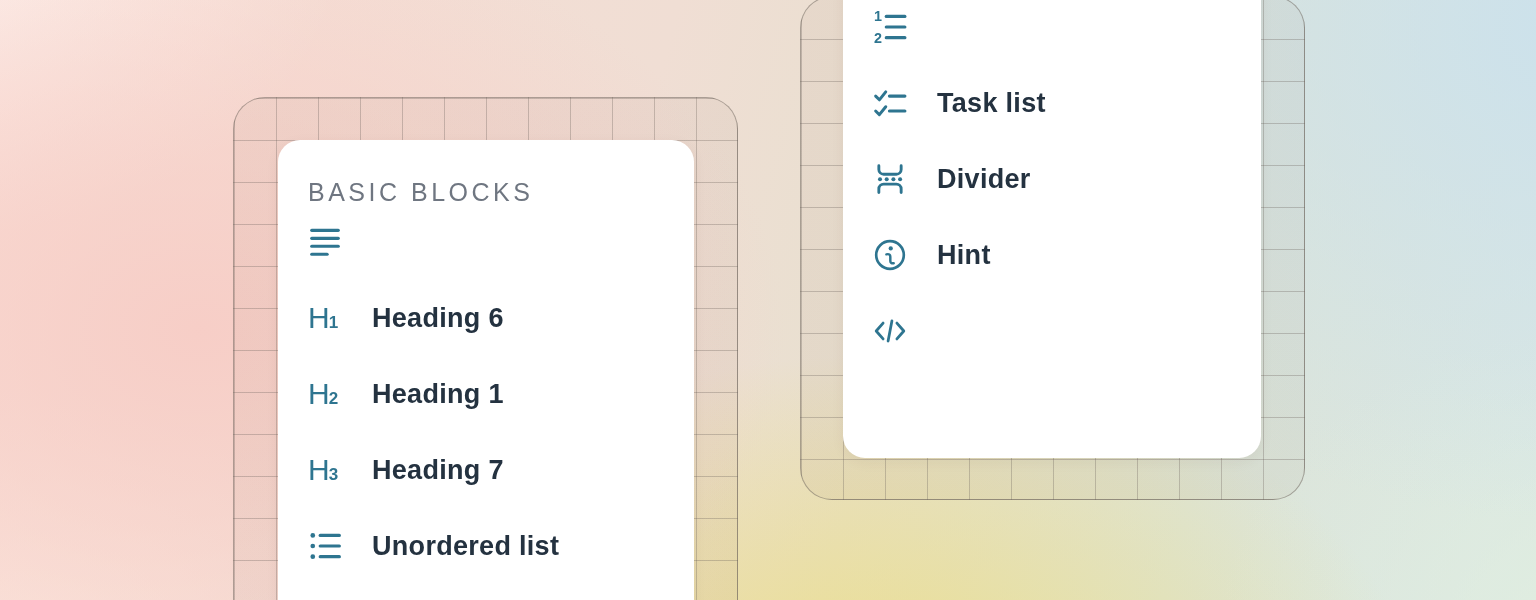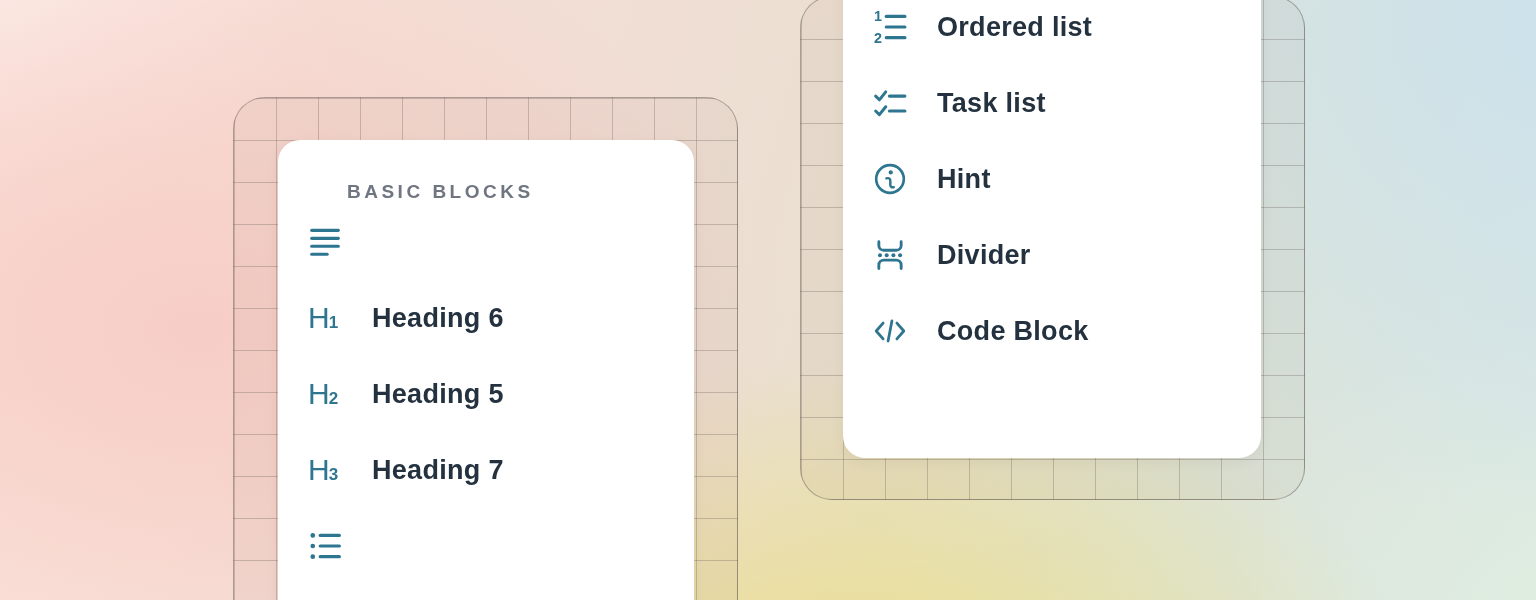--- a/index.html
+++ b/index.html
@@ -44,25 +44,24 @@
     border-radius:22px;
     box-shadow:0 4px 14px rgba(80,50,40,0.06);
   }
   .card.left { left:278px; top:140px;  width:416px; height:520px; padding-left:30px; }
   .card.right{ left:843px; top:-60px;  width:418px; height:518px; padding-left:30px; padding-top:49px; }
 
   .panel-header{
     margin-top:40px;
     height:24px;
     line-height:24px;
-    font-size:19px;
-    font-weight:bold;
+    font-size:25px;
+    font-weight:normal;
     letter-spacing:3.5px;
     color:var(--section-header-text);
-    margin-left:39px;
   }
   .card.left .item:first-of-type{ margin-top:21px; }
 
   .item{
     height:76px;
     display:flex;
     align-items:center;
     cursor:pointer;
   }
   .icon{
@@ -124,21 +123,21 @@
         <span class="h-digit">1</span>
       </span>
     <span class="label">Heading 6</span>
   </div>
 
   <div class="item">
     <span class="icon h-icon">
         <span>H</span>
         <span class="h-digit">2</span>
       </span>
-    <span class="label">Heading 5</span>
+    <span class="label">Heading 1</span>
   </div>
 
   <div class="item">
     <span class="icon h-icon">
         <span>H</span>
         <span class="h-digit">3</span>
       </span>
     <span class="label">Heading 7</span>
   </div>
 
@@ -150,83 +149,82 @@
             <circle cx="4.5" cy="16" r="2.2"></circle>
             <circle cx="4.5" cy="26" r="2.2"></circle>
         </g>
         <g fill="none" stroke="currentColor" stroke-width="3" stroke-linecap="round">
           <line x1="11.5" y1="6" x2="29.5" y2="6"></line>
           <line x1="11.5" y1="16" x2="29.5" y2="16"></line>
           <line x1="11.5" y1="26" x2="29.5" y2="26"></line>
         </g>
       </svg>
     </span>
+    <span class="label">Unordered list</span>
   </div>
 </div>
 
 <div class="card right">
 
   <div class="item">
     <span class="icon">
       <svg viewBox="0 0 32 32">
         <text x="1" y="10.8" font-size="13.5" font-weight="bold" fill="currentColor">1</text>
         <text x="1" y="30.8" font-size="13.5" font-weight="bold" fill="currentColor">2</text>
         <g fill="none" stroke="currentColor" stroke-width="3" stroke-linecap="round">
           <line x1="12.5" y1="6" x2="30" y2="6"></line>
           <line x1="12.5" y1="16" x2="30" y2="16"></line>
           <line x1="12.5" y1="26" x2="30" y2="26"></line>
         </g>
       </svg>
     </span>
-    <span class="label">Ordered list</span>
   </div>
 
   <div class="item">
     <span class="icon">
       <svg viewBox="0 0 32 32" fill="none" stroke="currentColor" stroke-linecap="round" stroke-linejoin="round">
         <polyline points="2.5,9.5 6,13 12,5.5" stroke-width="2.8"></polyline>
         <polyline points="2.5,23.5 6,27 12,19.5" stroke-width="2.8"></polyline>
         <line x1="15.5" y1="9.5" x2="30" y2="9.5" stroke-width="3"></line>
         <line x1="15.5" y1="23.5" x2="30" y2="23.5" stroke-width="3"></line>
       </svg>
     </span>
     <span class="label">Task list</span>
-  </div>
-
-  <div class="item">
-    <span class="icon">
-      <svg viewBox="0 0 32 32">
-        <circle cx="16" cy="16" r="13" fill="none" stroke="currentColor" stroke-width="2.5"></circle>
-        <circle cx="16.7" cy="9.8" r="2" fill="currentColor" stroke="none"></circle>
-        <path d="M12.6 15.4 c2.4 -0.7 3.7 0.2 3.7 2.2 v4 c0 1.8 1.2 2.5 3.2 2.1" fill="none" stroke="currentColor" stroke-width="2.3" stroke-linecap="round"></path>
-      </svg>
-    </span>
-    <span class="label">Hint</span>
   </div>
 
   <div class="item">
     <span class="icon">
       <svg viewBox="0 0 32 32">
         <path d="M5.5 3.5 V7 a4.5 4.5 0 0 0 4.5 4.5 H22 a4.5 4.5 0 0 0 4.5 -4.5 V3.5" fill="none" stroke="currentColor" stroke-width="2.7" stroke-linecap="round"></path>
         <g fill="currentColor" stroke="none">
           <circle cx="6.6" cy="16.2" r="1.9"></circle>
             <circle cx="12.9" cy="16.2" r="1.9"></circle>
             <circle cx="19.2" cy="16.2" r="1.9"></circle>
             <circle cx="25.5" cy="16.2" r="1.9"></circle>
         </g>
         <path d="M5.5 28.8 V25.3 a4.5 4.5 0 0 1 4.5 -4.5 H22 a4.5 4.5 0 0 1 4.5 4.5 V28.8" fill="none" stroke="currentColor" stroke-width="2.7" stroke-linecap="round"></path>
       </svg>
     </span>
     <span class="label">Divider</span>
   </div>
 
+  <div class="item">
+    <span class="icon">
+      <svg viewBox="0 0 32 32">
+        <circle cx="16" cy="16" r="13" fill="none" stroke="currentColor" stroke-width="2.5"></circle>
+        <circle cx="16.7" cy="9.8" r="2" fill="currentColor" stroke="none"></circle>
+        <path d="M12.6 15.4 c2.4 -0.7 3.7 0.2 3.7 2.2 v4 c0 1.8 1.2 2.5 3.2 2.1" fill="none" stroke="currentColor" stroke-width="2.3" stroke-linecap="round"></path>
+      </svg>
+    </span>
+    <span class="label">Hint</span>
+  </div>
+
 
   <div class="item">
     <span class="icon">
       <svg viewBox="0 0 32 32" fill="none" stroke="currentColor" stroke-width="2.6" stroke-linecap="round" stroke-linejoin="round">
         <path d="M9.5 8.5 L3 16 L9.5 23.5"></path>
         <path d="M22.5 8.5 L29 16 L22.5 23.5"></path>
         <path d="M17.8 6.5 L14.2 25.5"></path>
       </svg>
     </span>
-    <span class="label">Code Block</span>
   </div>
 </div>
 
 </body></html>

